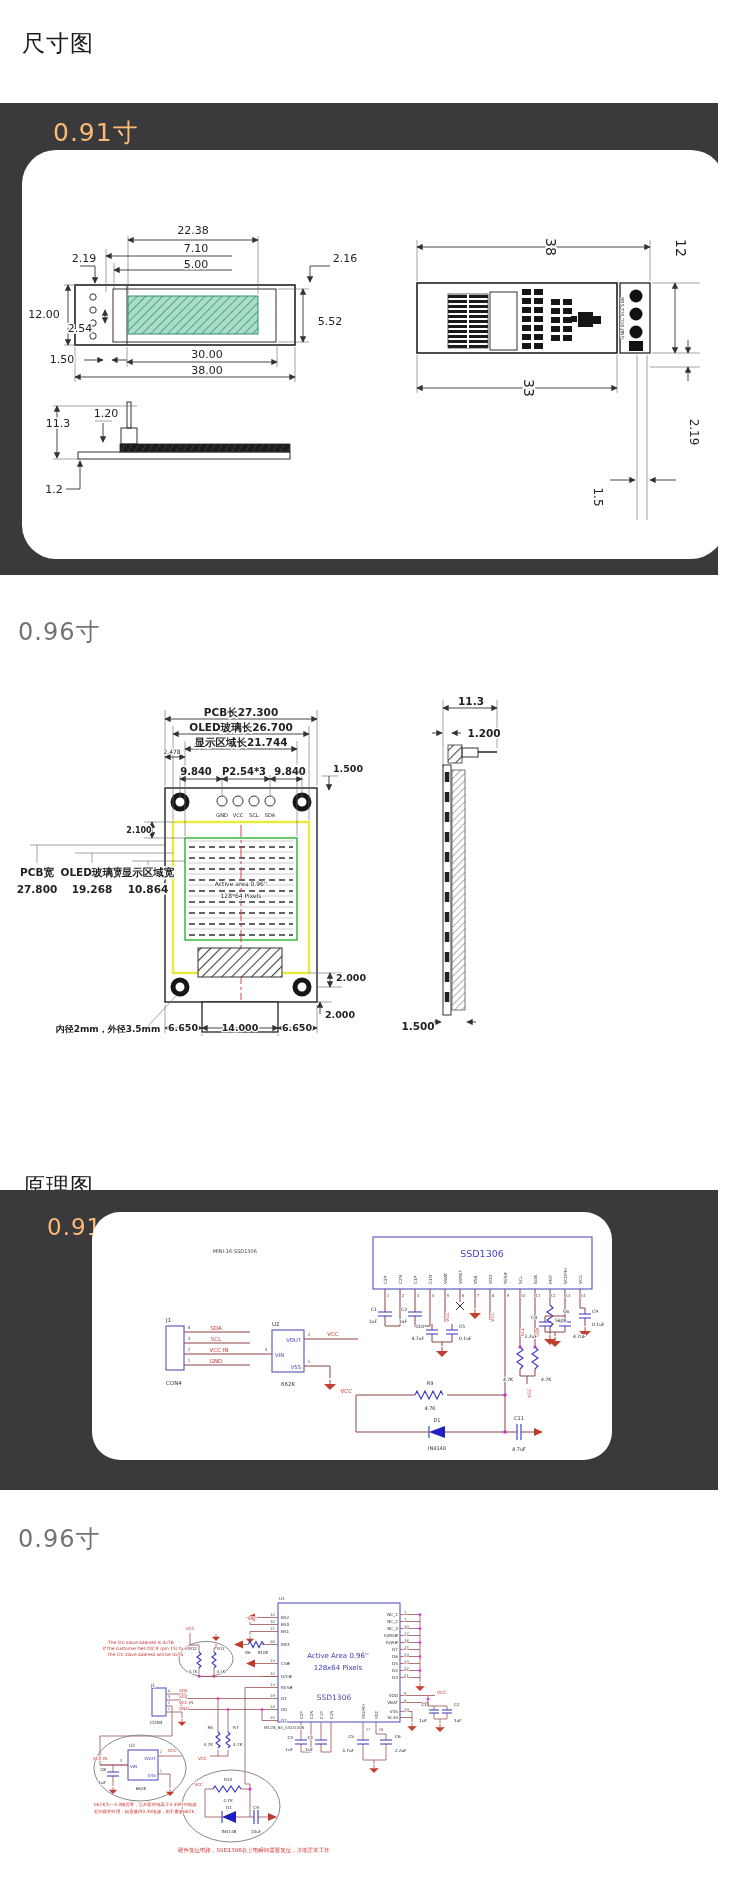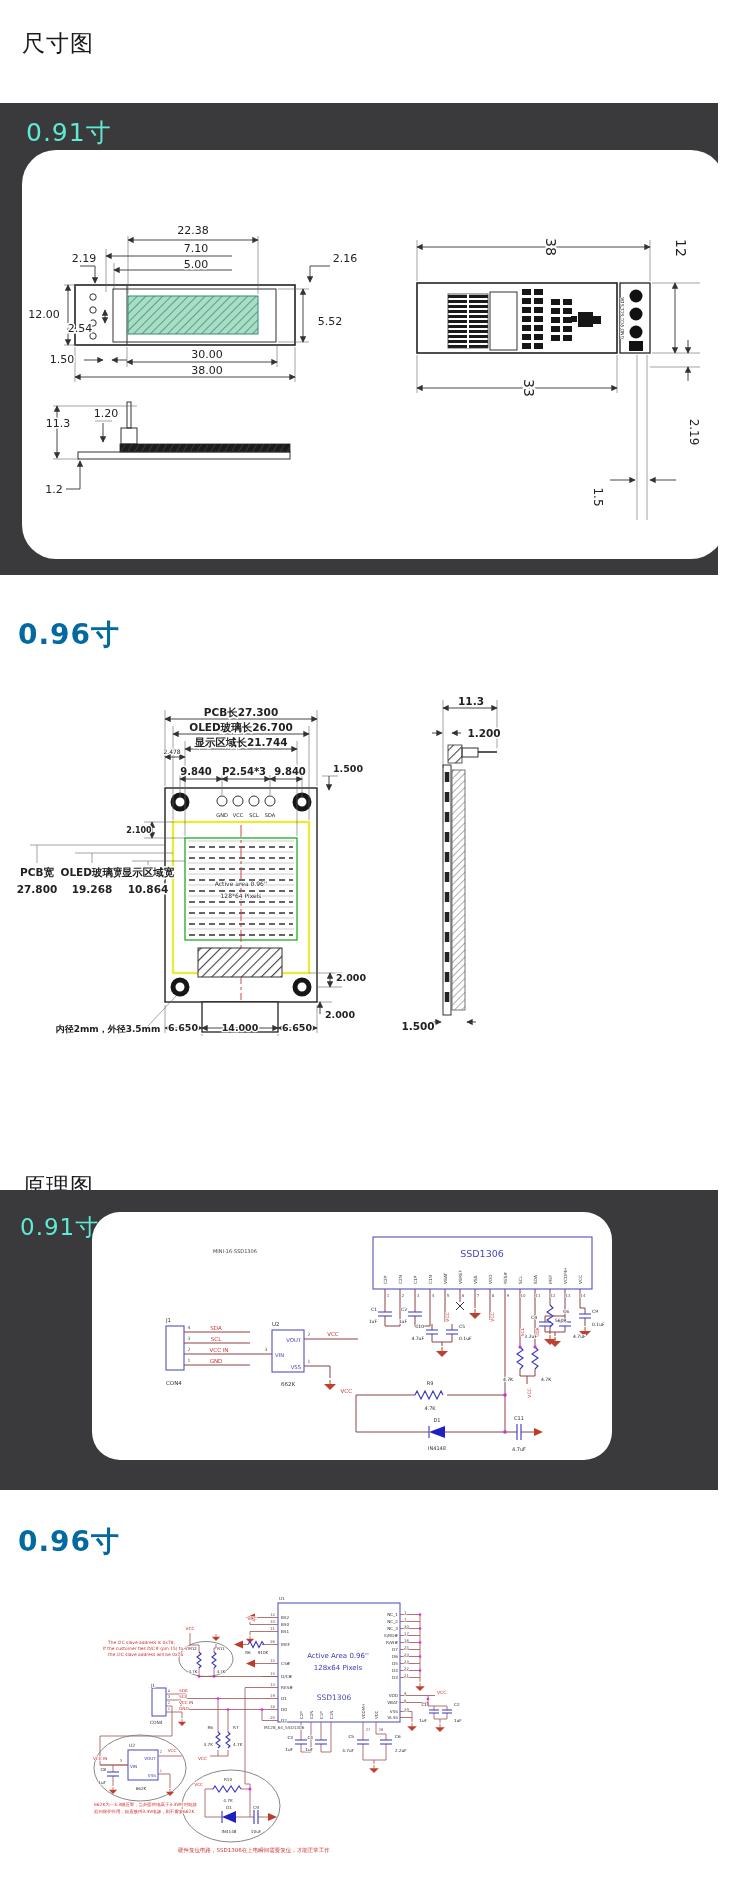--- a/index.html
+++ b/index.html
@@ -1,21 +1,21 @@
 <!DOCTYPE html>
 <html><head>
 <meta charset="utf-8">
 <style>
   html,body{margin:0;padding:0;background:#fff;}
   .page{position:relative;width:718px;height:1893px;background:#ffffff;overflow:hidden;
         font-family:"DejaVu Sans","Liberation Sans",sans-serif;}
   .h1{position:absolute;font-size:23px;color:#1a1a1a;font-weight:500;letter-spacing:1px;}
-  .h2{position:absolute;font-size:28px;color:#0369a1;font-weight:700;letter-spacing:1px;}
+  .h2{position:absolute;font-size:24px;color:#737373;font-weight:400;letter-spacing:1px;}
   .panel{position:absolute;left:0;width:750px;background:#3a3a3c;}
-  .ptitle{position:absolute;font-size:25px;color:#5eead4;letter-spacing:1px;}
+  .ptitle{position:absolute;font-size:25px;color:#fdba74;letter-spacing:1px;margin-left:27px;}
   .card{position:absolute;background:#fff;}
   svg.lay{position:absolute;left:0;width:750px;display:block;}
   svg text{font-family:"DejaVu Sans","Liberation Sans",sans-serif;}
   .o1{stroke:#222;stroke-width:1.6;fill:#fff;}
   .o15{stroke:#222;stroke-width:1.3;fill:#fff;}
   .o2{stroke:#333;stroke-width:1;fill:none;}
   .dim{stroke:#333;stroke-width:0.9;fill:none;}
   .ext{stroke:#666;stroke-width:0.6;fill:none;}
   .w{stroke:#8a4343;stroke-width:1;fill:none;}
   .w2{stroke:#a05050;stroke-width:0.8;fill:none;}

